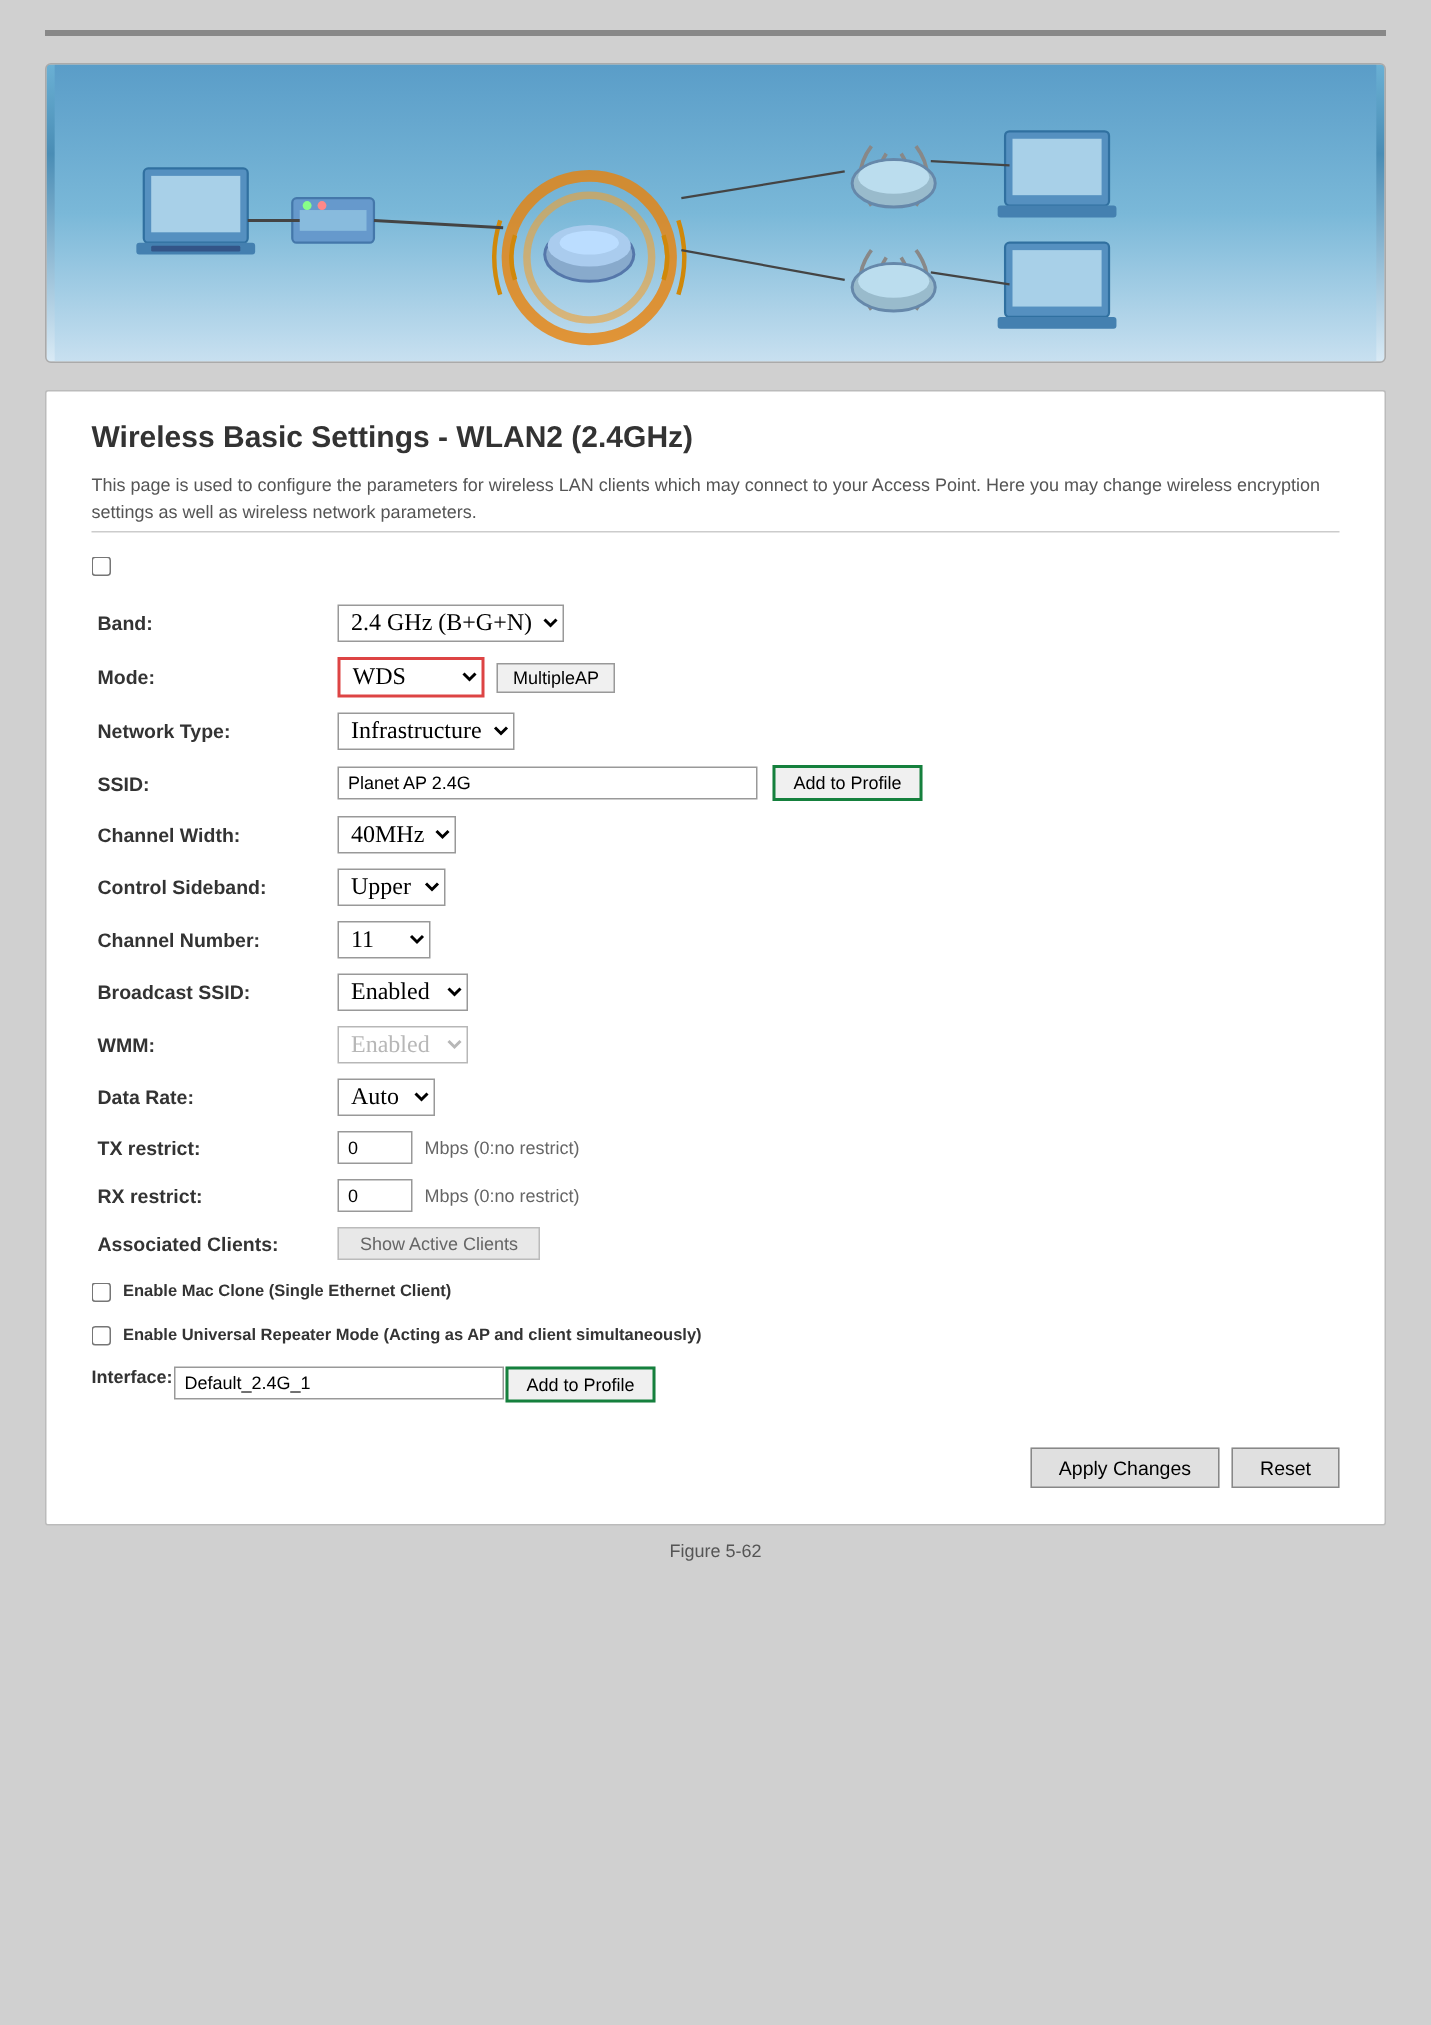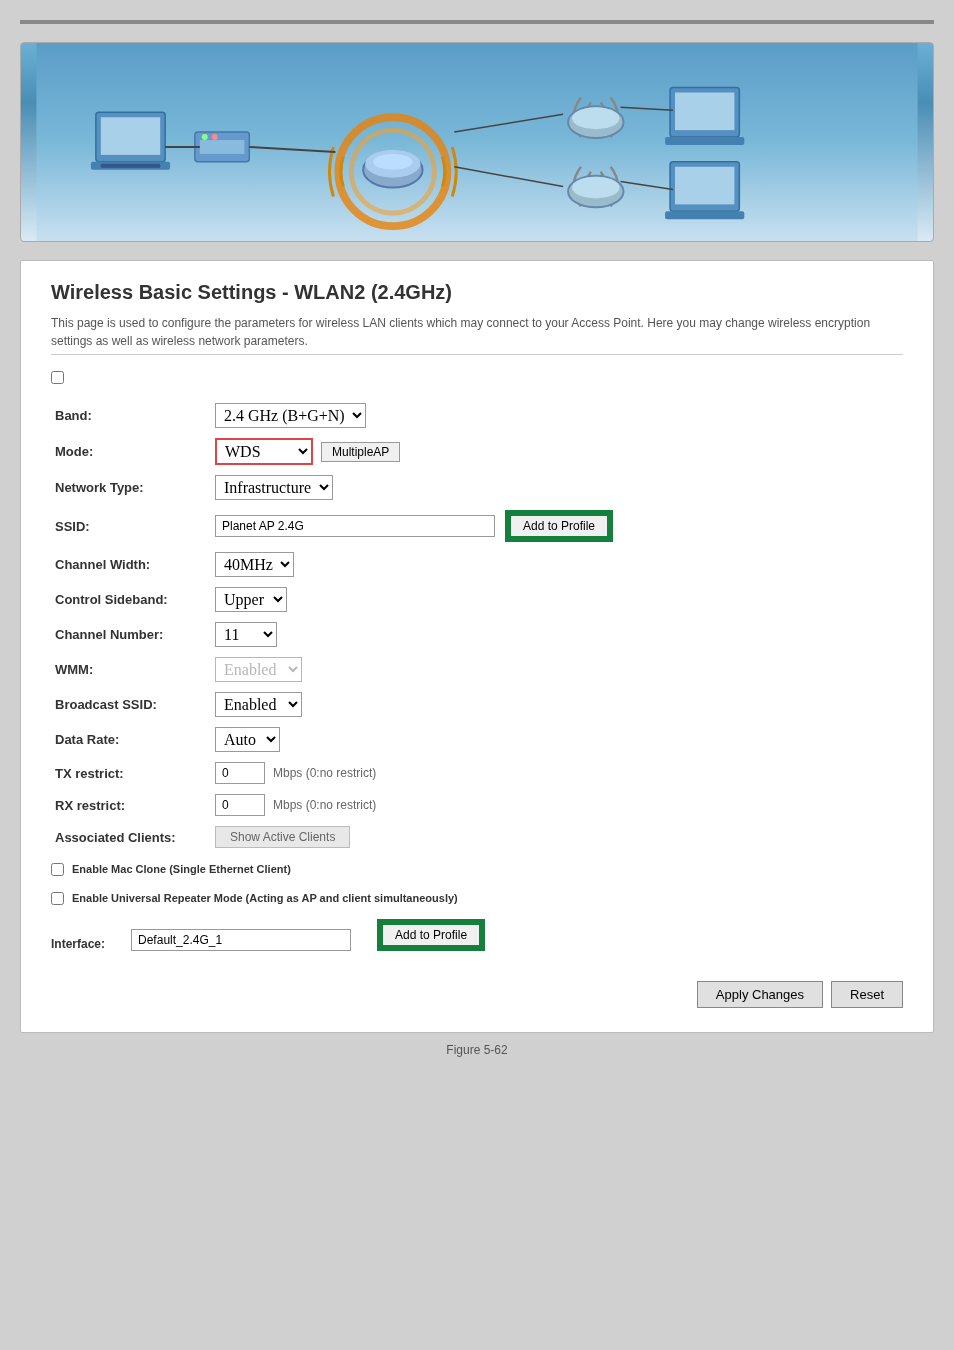--- a/index.html
+++ b/index.html
@@ -6,21 +6,21 @@
     body {
       font-family: Arial, sans-serif;
       font-size: 13px;
       background: #d0d0d0;
       width: 954px;
       min-height: 1350px;
     }
     .page-wrapper {
       width: 954px;
       background: #d0d0d0;
-      padding: 20px 20px;
+      padding: 20px 30px;
     }
     .top-bar {
       width: 100%;
       height: 4px;
       background: #888;
       margin-bottom: 18px;
     }
     
     .banner {
       width: 100%;
@@ -116,21 +116,21 @@
     }
     .ssid-cell {
       display: flex;
       align-items: center;
       gap: 10px;
     }
     .ssid-input {
       width: 280px;
     }
     .add-profile-btn {
-      border: 6px solid #15803d;
+      border: 2px solid #15803d;
       background: #f0f0f0;
       padding: 3px 12px;
       font-size: 12px;
       cursor: pointer;
       white-space: nowrap;
     }
     .restrict-cell {
       display: flex;
       align-items: center;
       gap: 8px;
@@ -367,30 +367,30 @@
         </tr>
 
         <tr>
           <td><span>Channel Number:</span></td>
           <td>
             <select><option>1</option><option>2</option><option>3</option><option>4</option><option>5</option><option>6</option><option>7</option><option>8</option><option>9</option><option>10</option><option selected="">11</option><option>12</option><option>13</option><option>Auto</option></select>
           </td>
         </tr>
 
         <tr>
+          <td><span>Broadcast SSID:</span></td>
+          <td>
+            <select><option>Enabled</option><option>Disabled</option></select>
+          </td>
+        </tr>
+
+        <tr>
           <td><span>WMM:</span></td>
           <td>
             <select disabled="" style="color:#999;"><option>Enabled</option><option>Disabled</option></select>
-          </td>
-        </tr>
-
-        <tr>
-          <td><span>Broadcast SSID:</span></td>
-          <td>
-            <select><option>Enabled</option><option>Disabled</option></select>
           </td>
         </tr>
 
         <tr>
           <td><span>Data Rate:</span></td>
           <td>
             <select><option>Auto</option><option>1M</option><option>2M</option><option>5.5M</option><option>11M</option><option>6M</option><option>9M</option><option>12M</option><option>18M</option><option>24M</option><option>36M</option><option>48M</option><option>54M</option></select>
           </td>
         </tr>
 
@@ -428,21 +428,21 @@
       <label>Enable Mac Clone (Single Ethernet Client)</label>
     </div>
 
     <div class="repeater-section">
       <div class="checkbox-row">
         <input type="checkbox" style="">
         <label>Enable Universal Repeater Mode (Acting as AP and client simultaneously)</label>
       </div>
     </div>
 
-    <div style="display:flex; align-items:flex-end; gap:26px; margin-top:4px;">
+    <div style="display:flex; align-items:flex-start; gap:1px; margin-top:4px;">
       <span style="font-size:12px; color:#333; font-weight:bold;">Interface:</span>
       <input type="text" class="ext-input" value="Default_2.4G_1" style="">
       <button class="add-profile-btn">Add to Profile</button>
     </div>
 
     <div class="bottom-buttons">
       <button class="apply-btn">Apply Changes</button>
       <button class="reset-btn">Reset</button>
     </div>
   </div>

